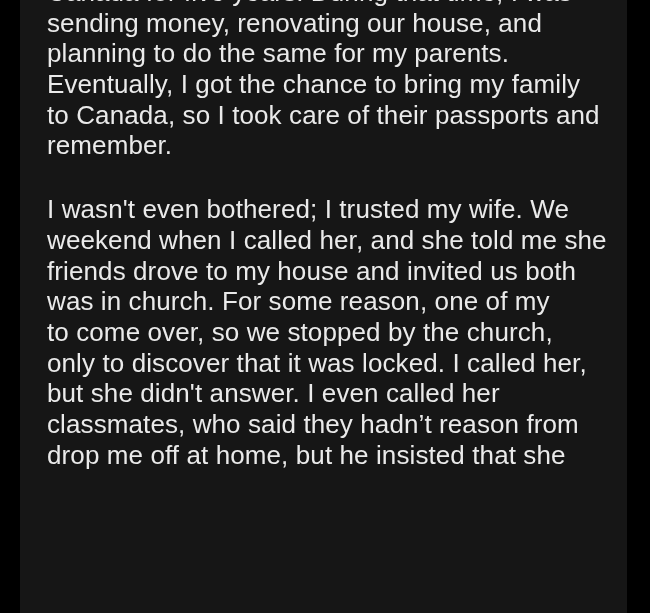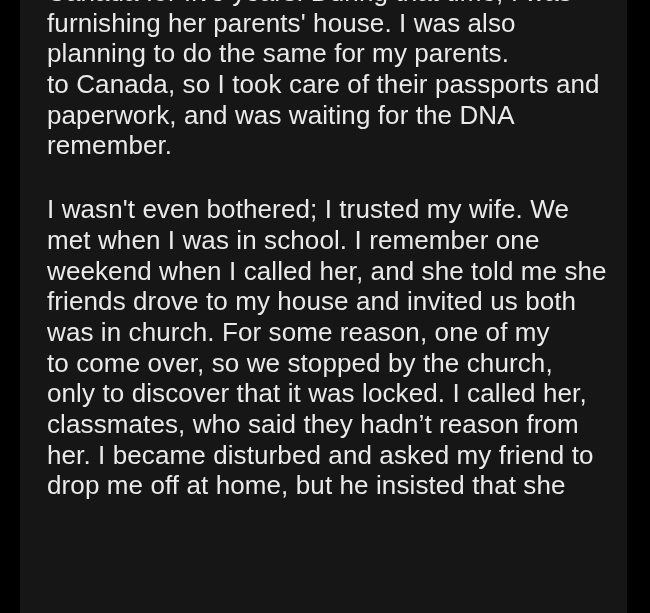--- a/index.html
+++ b/index.html
@@ -52,33 +52,32 @@
   }
 </style>
 </head>
 <body style="--outer-bg: #000000; --content-bg: #161616; --text-color: #eaeaea;">
 
 <div class="viewport">
   <div class="content-panel">
     <div class="text-block" id="paragraphs-container">
         <div class="paragraph">
           <div class="text-line">Canada for five years. During that time, I was</div>
-          <div class="text-line">furnishing her parents' house. I was also</div>
+          <div class="text-line">sending money, renovating our house, and</div>
           <div class="text-line">planning to do the same for my parents.</div>
+          <div class="text-line">Eventually, I got the chance to bring my family</div>
           <div class="text-line">to Canada, so I took care of their passports and</div>
-          <div class="text-line">paperwork, and was waiting for the DNA</div>
           <div class="text-line">remember.</div>
         </div>
         <div class="paragraph">
           <div class="text-line">I wasn't even bothered; I trusted my wife. We</div>
-          <div class="text-line">met when I was in school. I remember one</div>
           <div class="text-line">weekend when I called her, and she told me she</div>
           <div class="text-line">friends drove to my house and invited us both</div>
           <div class="text-line">was in church. For some reason, one of my</div>
           <div class="text-line">to come over, so we stopped by the church,</div>
           <div class="text-line">only to discover that it was locked. I called her,</div>
+          <div class="text-line">but she didn't answer. I even called her</div>
           <div class="text-line">classmates, who said they hadn’t reason from</div>
-          <div class="text-line">her. I became disturbed and asked my friend to</div>
           <div class="text-line">drop me off at home, but he insisted that she</div>
         </div>
       </div>
   </div>
 </div>
 
 </body></html>

